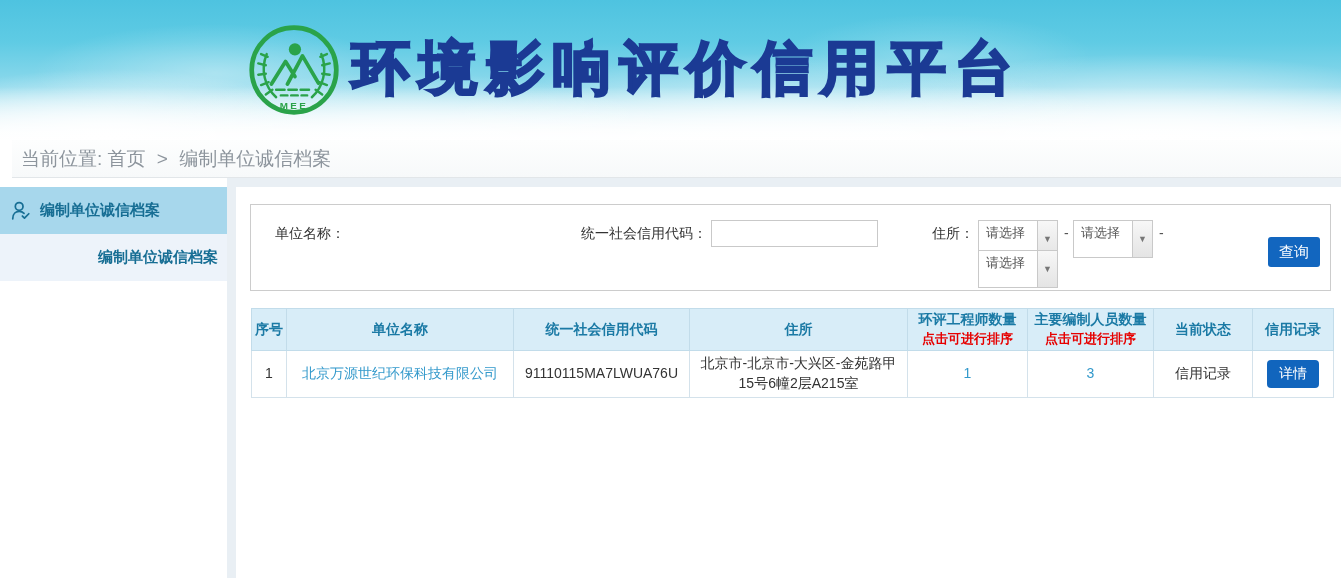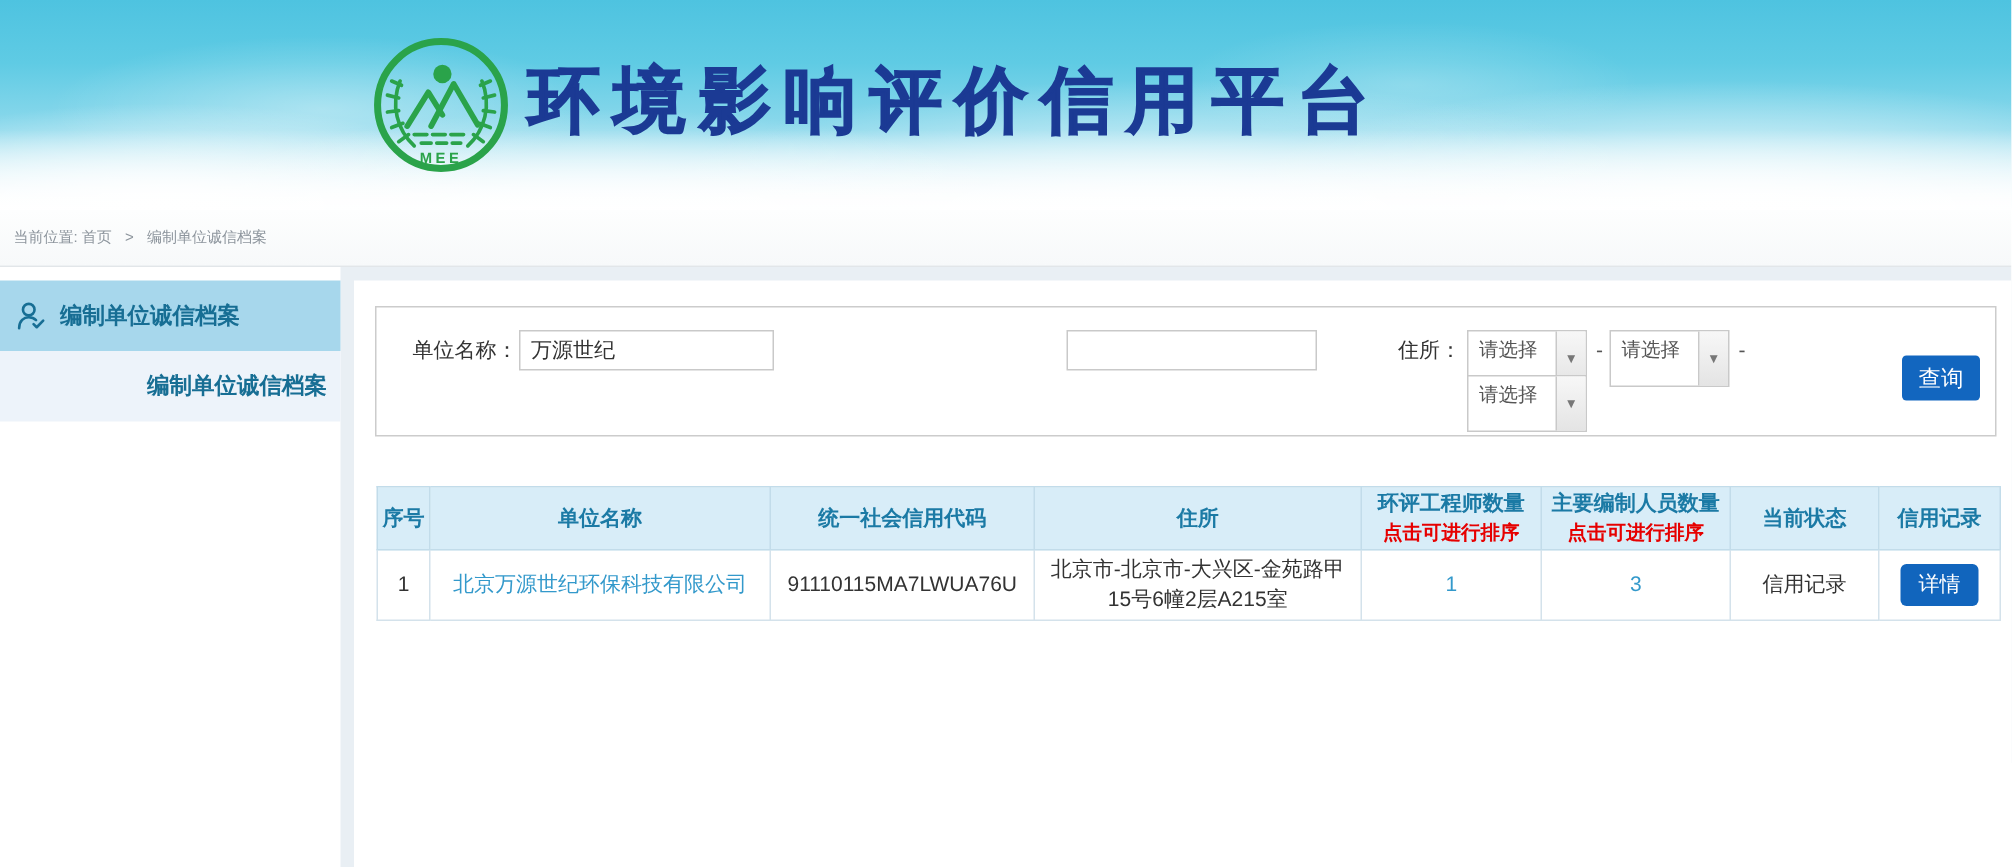--- a/index.html
+++ b/index.html
@@ -13,26 +13,26 @@
   .clouds { position:absolute; inset:0;
     background-image:
       radial-gradient(ellipse 320px 95px at 8% 98%, rgba(255,255,255,.95), rgba(255,255,255,0) 72%),
       radial-gradient(ellipse 430px 120px at 30% 112%, rgba(255,255,255,.92), rgba(255,255,255,0) 70%),
       radial-gradient(ellipse 520px 140px at 58% 108%, rgba(255,255,255,.88), rgba(255,255,255,0) 70%),
       radial-gradient(ellipse 470px 120px at 86% 100%, rgba(255,255,255,.9), rgba(255,255,255,0) 72%),
       radial-gradient(ellipse 260px 70px at 16% 52%, rgba(255,255,255,.35), rgba(255,255,255,0) 70%),
       radial-gradient(ellipse 220px 60px at 70% 40%, rgba(255,255,255,.22), rgba(255,255,255,0) 70%),
       linear-gradient(180deg, rgba(255,255,255,0) 62%, rgba(255,255,255,.85) 96%); }
   .logo { position:absolute; left:247px; top:23px; width:94px; height:94px; }
-  .site-title { position:absolute; left:352px; top:32px; font-size:48px; line-height:72px;
-    font-weight:normal; color:#1b3a94; letter-spacing:9px; -webkit-text-stroke:2.6px #1b3a94; }
+  .site-title { position:absolute; left:352px; top:32px; font-size:58px; line-height:72px;
+    font-weight:bold; color:#1b3a94; letter-spacing:9px; -webkit-text-stroke:2.6px #1b3a94; }
 
   
   .breadcrumb { position:relative; height:38px; line-height:37px; background:linear-gradient(180deg,#fdfefe,#f7f9fa);
-    border-bottom:1px solid #e2e6e9; font-size:10px; color:#8d959d; padding-left:9px; }
+    border-bottom:1px solid #e2e6e9; font-size:19px; color:#8d959d; padding-left:9px;margin-left:12px; }
   .breadcrumb a { color:#8d959d; text-decoration:none; cursor:pointer; }
   .breadcrumb .sep { margin:0 6px; }
 
   
   .main { position:relative; width:100%; height:400px; background:#e9eff4; }
   .sidebar { position:absolute; left:0; top:0; width:227px; height:400px; background:#ffffff; }
   .side-item { height:47px; display:flex; align-items:center; font-size:15px; font-weight:bold;
     color:#176e94; cursor:pointer; }
   .side-item.active { margin-top:9px; background:#a7d7ec; padding-left:10px; }
   .side-item.sub { background:#edf3fa; padding-left:98px; }
@@ -50,21 +50,21 @@
   .combo { position:absolute; height:38px; width:80px; display:flex; border:1px solid #c9c9c9;
     background:#ffffff; cursor:pointer; }
   .combo-text { flex:1; font-size:13px; color:#555555; line-height:24px; padding-left:7px; }
   .combo-btn { width:20px; border-left:1px solid #c9c9c9; background:linear-gradient(180deg,#f7f7f7,#e4e4e4);
     display:flex; align-items:center; justify-content:center; font-size:9px; color:#777777; }
   .dash { position:absolute; top:15px; height:27px; line-height:27px; font-size:14px; color:#555; }
   .query-btn { position:absolute; left:1017px; top:32px; width:52px; height:30px; background:#1266bf;
     color:#ffffff; border:none; border-radius:3px; font-size:15px; cursor:pointer; font-family:inherit; }
 
   
-  .result-table { position:absolute; left:15px; top:121px; border-collapse:collapse; table-layout:fixed;margin-top:16px; }
+  .result-table { position:absolute; left:15px; top:121px; border-collapse:collapse; table-layout:fixed; }
   .result-table th { background:#d8edf8; border:1px solid #c2dcea; height:40px; font-size:14px;
     color:#1b7aa5; font-weight:bold; text-align:center; padding:2px 3px; }
   .result-table th .sort-hint { display:block; color:#e60000; font-size:13px; margin-top:1px; }
   .result-table th.sortable { cursor:pointer; }
   .result-table td { background:#ffffff; border:1px solid #d4e2eb; height:47px; font-size:14px;
     color:#333333; text-align:center; padding:2px 6px; line-height:1.4; }
   .link { color:#3399cb; text-decoration:none; cursor:pointer; }
   .detail-btn { background:#1165bd; color:#ffffff; border:none; border-radius:4px; padding:5px 12px;
     font-size:14px; cursor:pointer; font-family:Liberation Sans, sans-serif; }
 </style>
@@ -117,22 +117,22 @@
       </div>
       <div class="side-item sub">
         <span>编制单位诚信档案</span>
       </div>
     </aside>
 
     <section class="content">
 
       <form class="search-panel">
         <label class="sp-label" style="left:10px; top:15px; width:84px;">单位名称：</label>
-        <input class="sp-input" style="left: 95px; top: 15px; width: 170px;" type="text" value="万源世纪">
 
+        <label class="sp-label" style="left:300px; top:15px; width:156px;">统一社会信用代码：</label>
         <input class="sp-input" style="left: 460px; top: 15px; width: 167px;" type="text" value="">
 
         <label class="sp-label" style="left:640px; top:15px; width:83px;">住所：</label>
 
         <div class="combo" style="left:727px; top:15px;">
           <span class="combo-text">请选择</span>
           <span class="combo-btn">▼</span>
         </div>
         <span class="dash" style="left:813px;">-</span>
         <div class="combo" style="left:822px; top:15px;">

